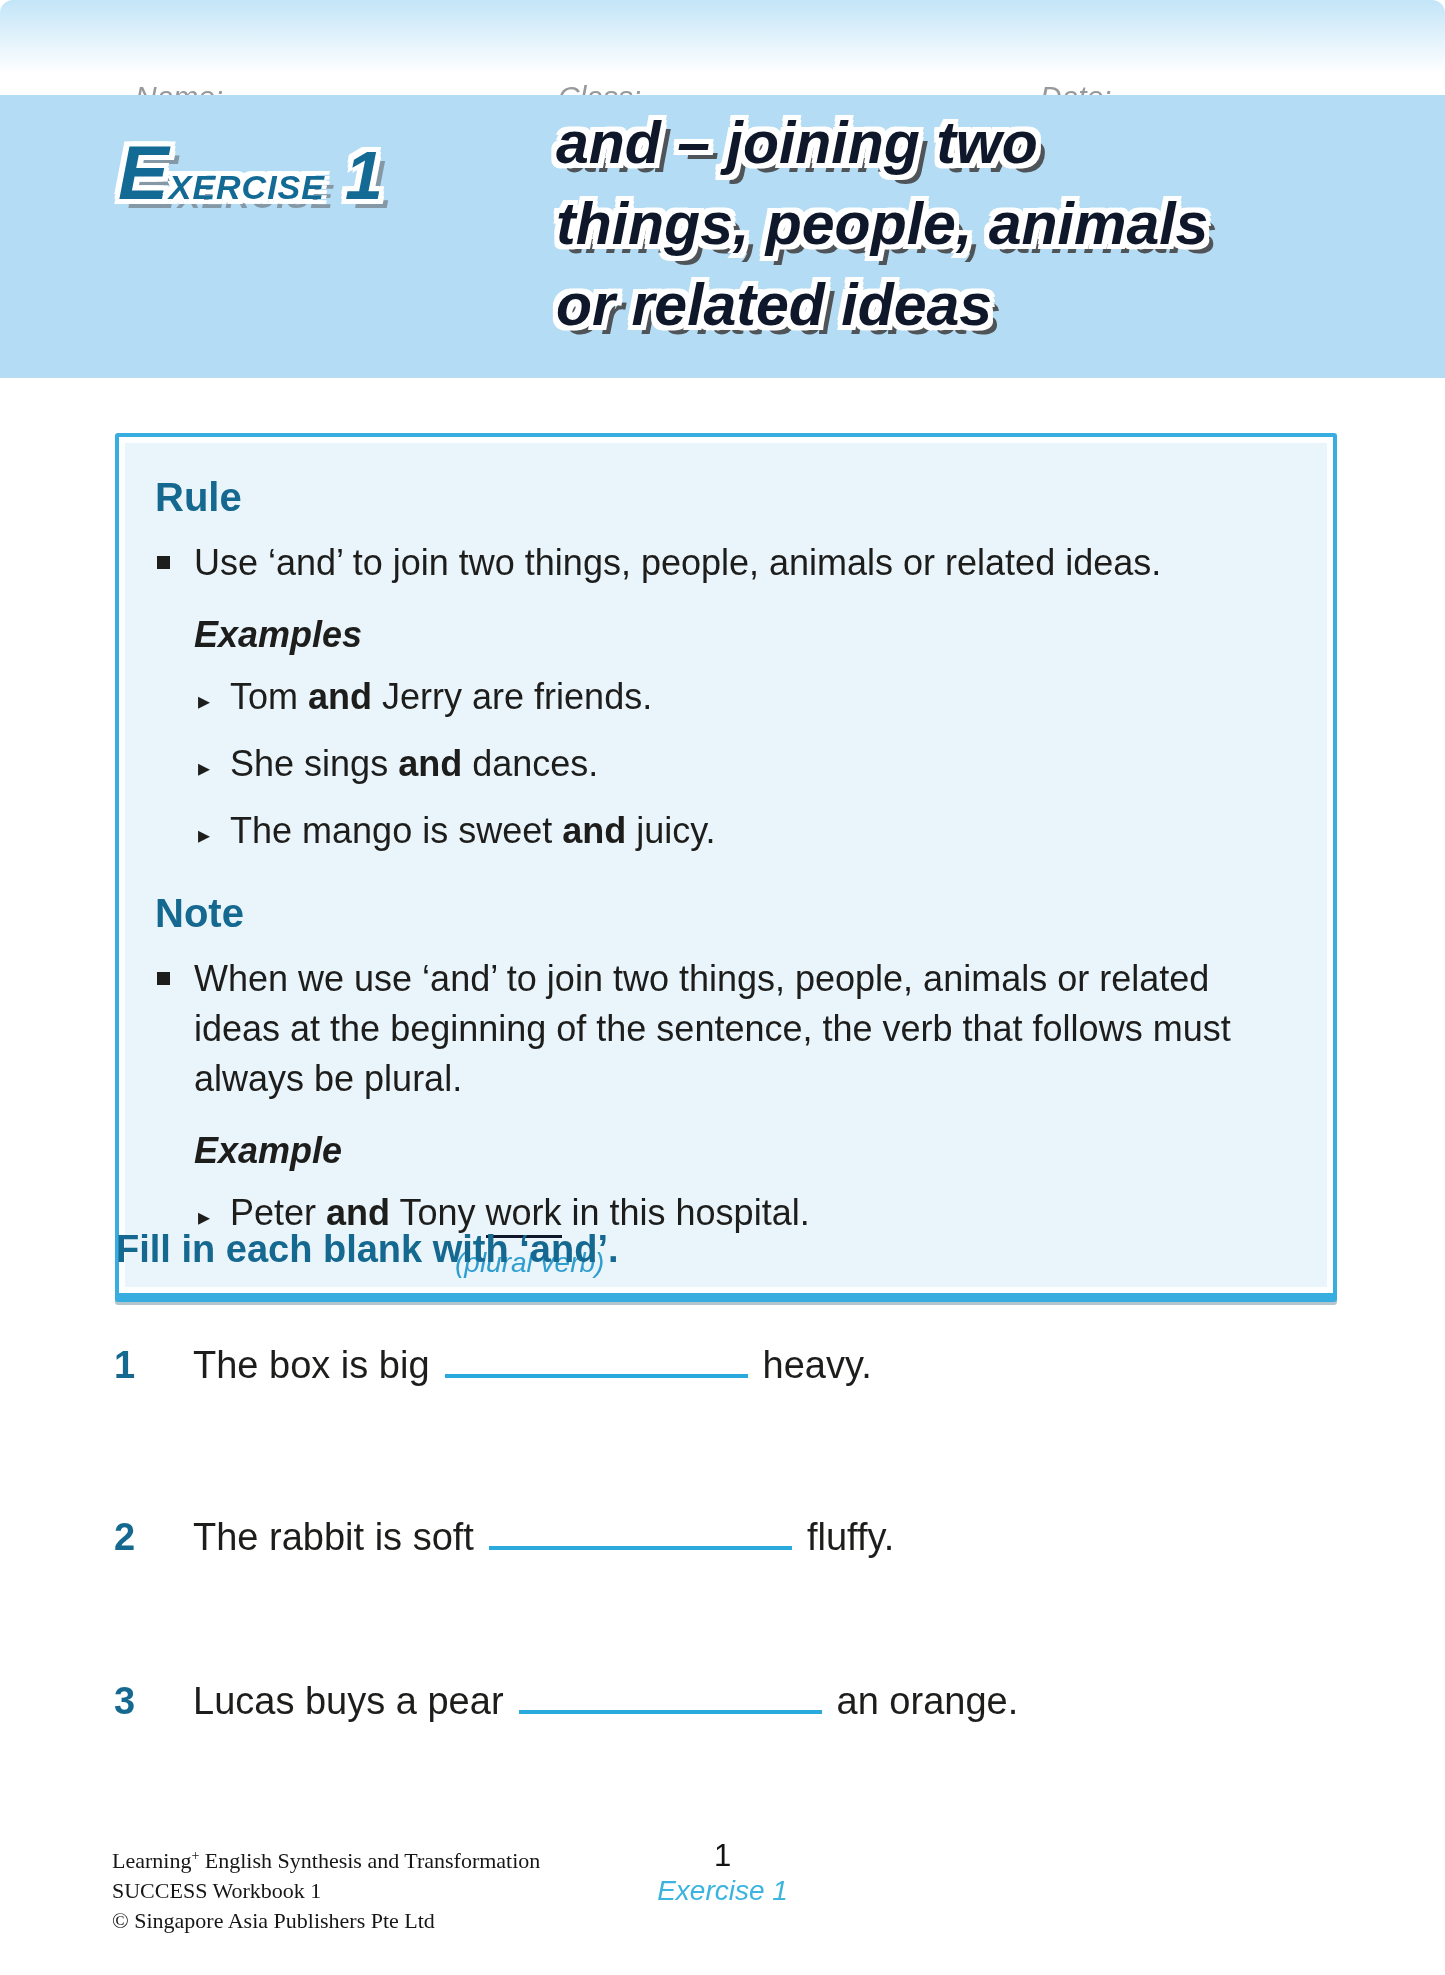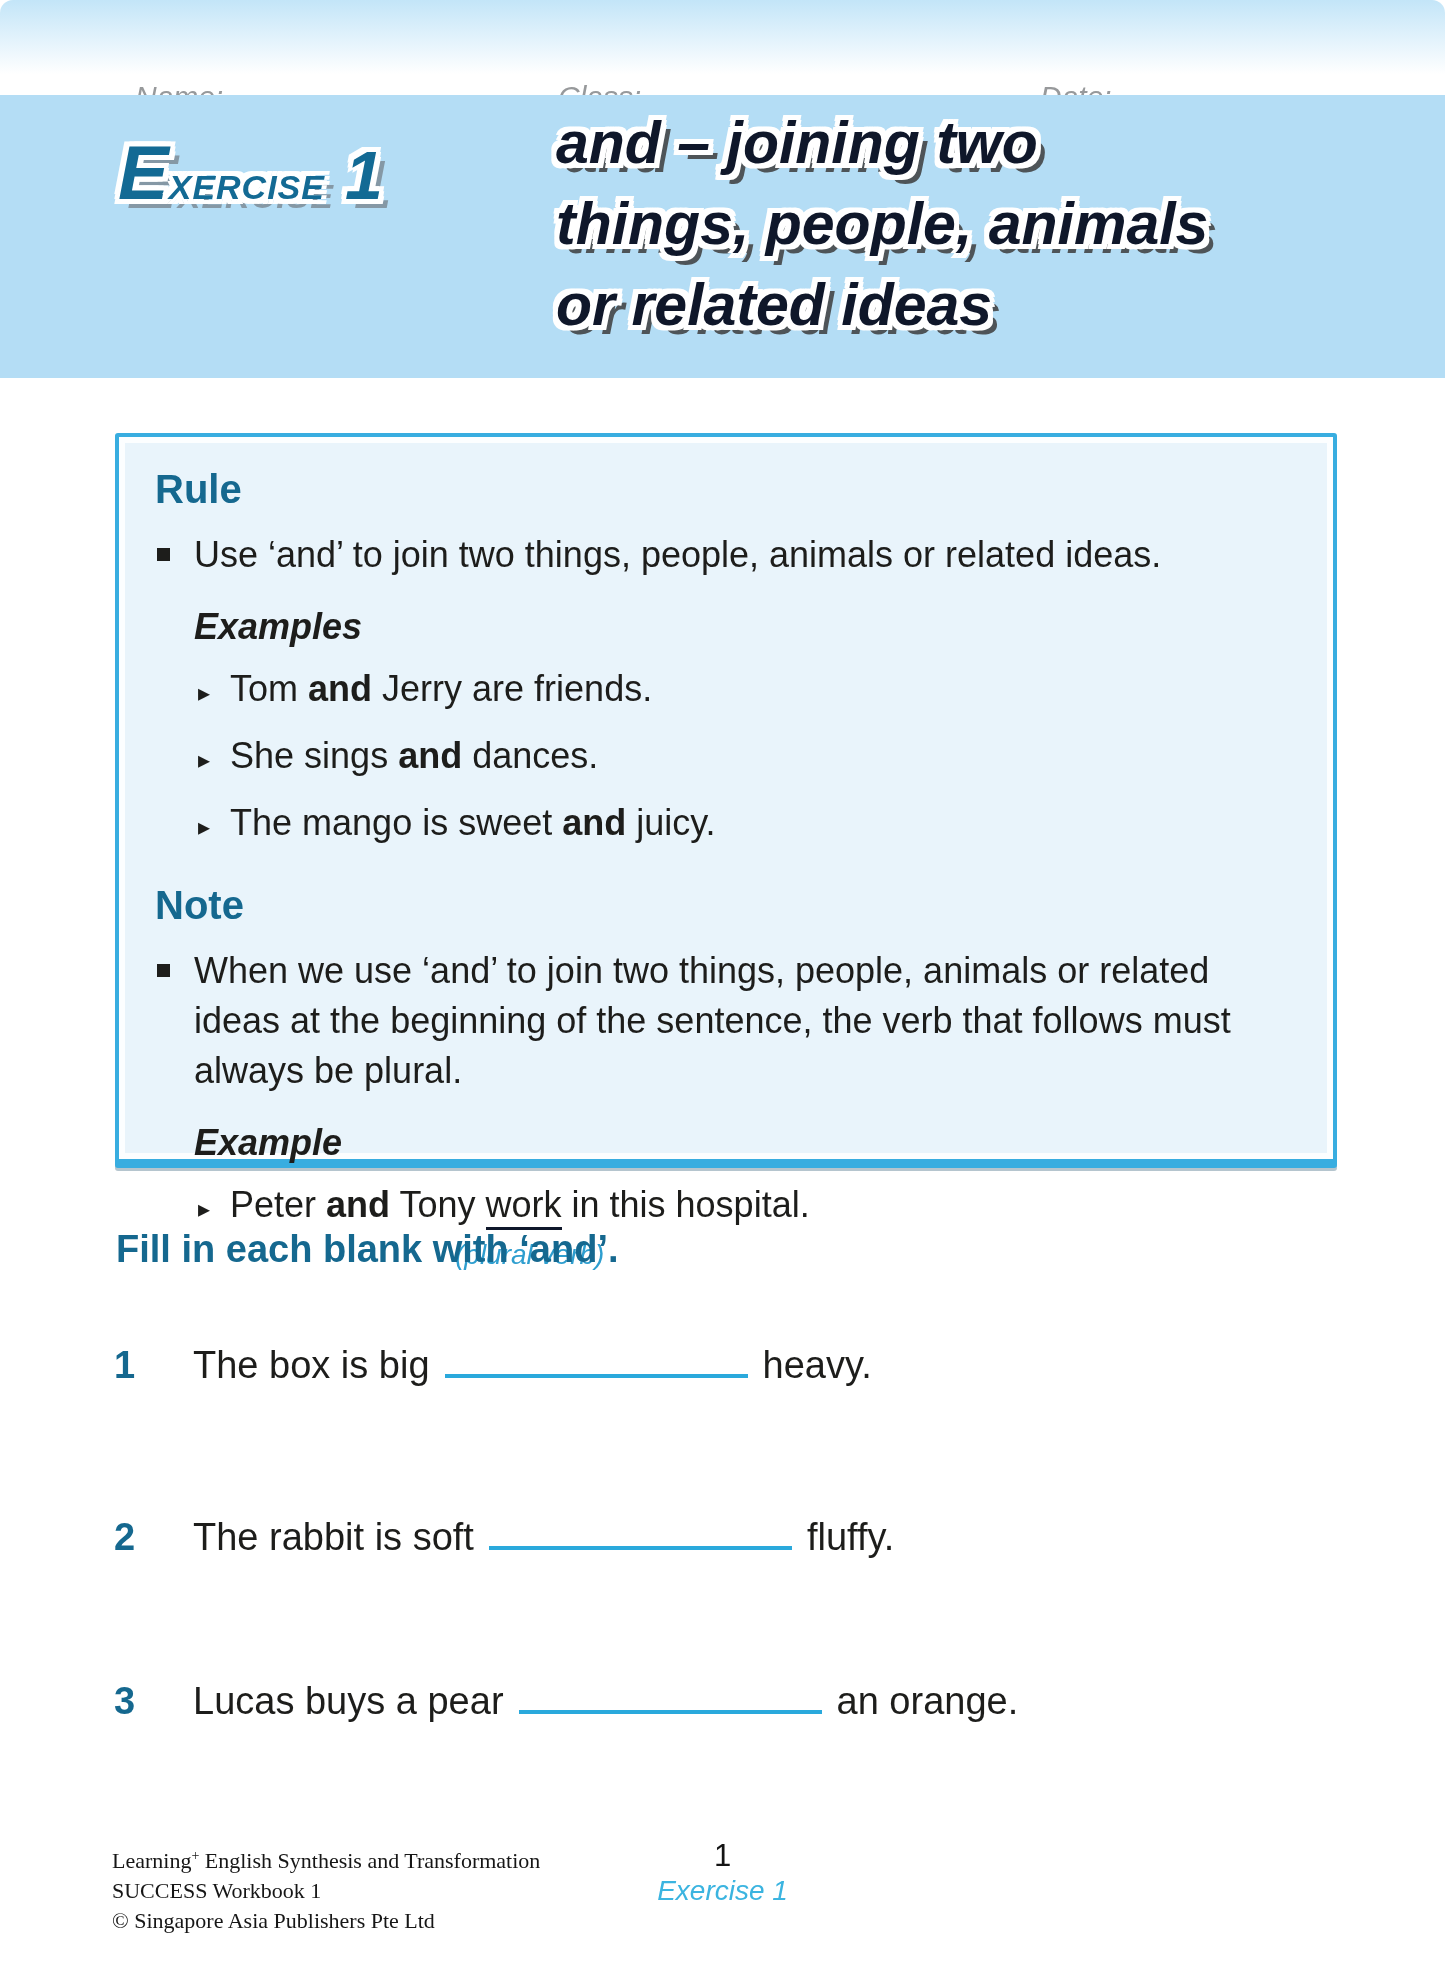--- a/index.html
+++ b/index.html
@@ -54,25 +54,25 @@
   .ex-rest    { font-size:34px; letter-spacing:1px; }
   .ex-num     { font-size:68px; margin-left:20px; }
   .banner-title {
     position:absolute; left:556px; top:8px;
     font-size:59px; font-weight:bold; font-style:italic;
     color:#0f172a; line-height:81px; white-space:nowrap;
   }
 
   
   .rule-box {
-    position:absolute; left:115px; top:433px; width:1222px; height:735px;
+    position:absolute; left:115px; top:433px; width:1222px; height:869px;
     background:#e9f4fb;
     border:4px solid #38ade0; border-bottom-width:9px; border-radius:3px;
     box-shadow: inset 0 0 0 6px rgba(255,255,255,0.85), 0 3px 0 rgba(120,150,165,0.55);
-    padding:30px 40px 0 36px;
+    padding:38px 40px 0 36px;
   }
   .section-heading {
     font-size:40px; font-weight:bold; color:#15688f; margin:0 0 18px 0;
   }
   .bullet-row { display:flex; font-size:36px; line-height:50px; }
   .sq-bullet {
     flex:0 0 auto; width:13px; height:13px; background:#1d1d1b;
     margin:18px 24px 0 2px;
   }
   .sub-heading {

